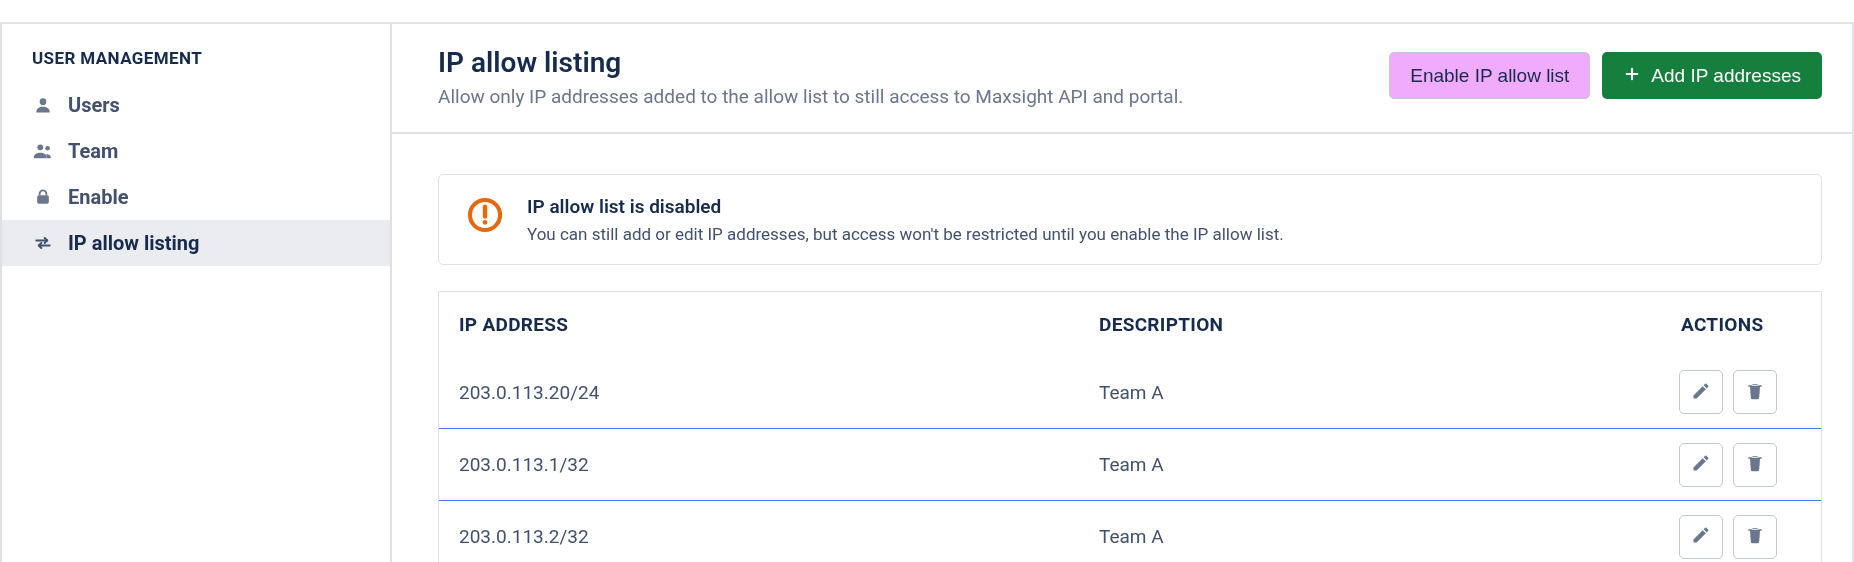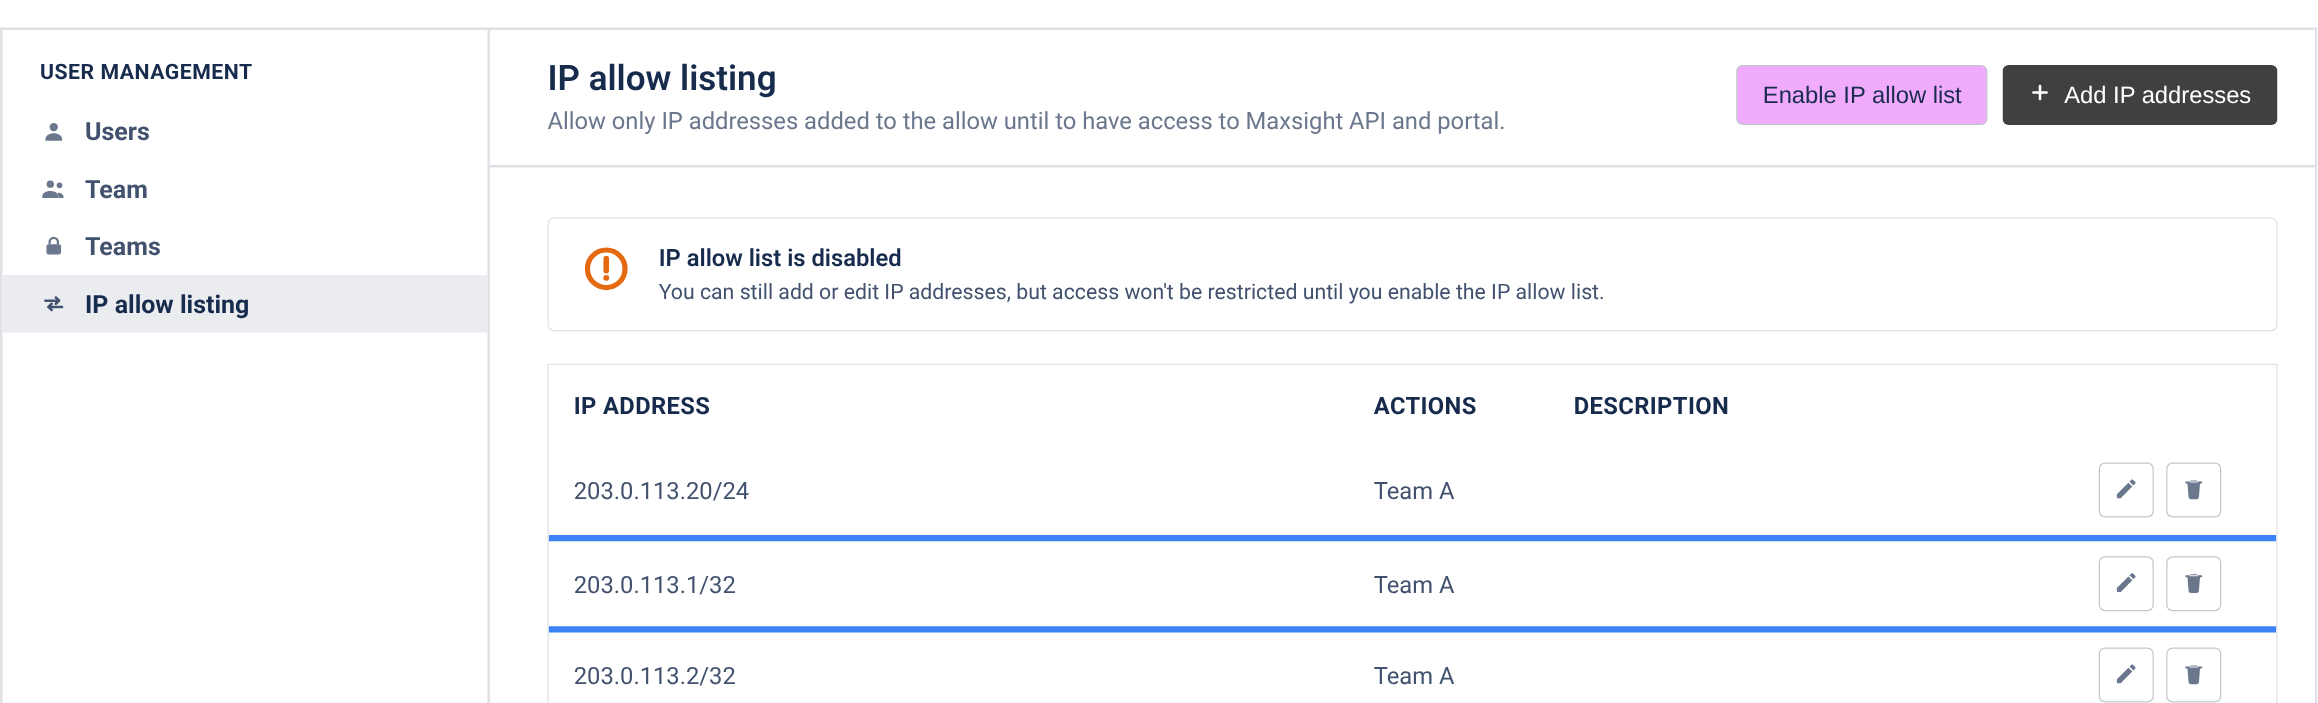--- a/index.html
+++ b/index.html
@@ -95,21 +95,21 @@
     cursor: pointer;
     border: 1px solid transparent;
     line-height: 1;
   }
   .btn-secondary {
     background: #f0abfc;
     color: #172B4D;
     border: 1px solid #C1C7D0;
   }
   .btn-primary {
-    background: #404040;
+    background: #15803d;
     color: #fff;
   }
   .btn-primary .plus-icon svg { stroke: #fff; }
 
   
   .content {
     padding: 40px 30px 0 46px;
   }
   .alert {
     display: flex;
@@ -143,21 +143,21 @@
 
   
   .table {
     border: 1px solid #DFE1E6;
     border-radius: 0;
     overflow: hidden;
   }
   .table-row {
     display: flex;
     align-items: center;
-    border-top: 5px solid #3b82f6;
+    border-top: 1px solid #3b82f6;
     min-height: 72px;
   }
   .table-row:first-child { border-top: none; }
   .table-header {
     font-weight: 700;
     color: #172B4D;
     letter-spacing: 0.3px;
     font-size: 17px;
     min-height: 64px;
   }
@@ -219,41 +219,41 @@
       <span class="label">Team</span>
     </div>
 
     <div class="sidebar-item">
       <span class="icon">
         <svg width="20" height="20" viewBox="0 0 24 24" fill="currentColor">
             <rect x="5" y="10" width="14" height="10" rx="2"></rect>
             <path d="M8 10V8a4 4 0 0 1 8 0v2" fill="none" stroke="currentColor" stroke-width="2.2"></path>
           </svg>
       </span>
-      <span class="label">Teams</span>
+      <span class="label">Enable</span>
     </div>
 
     <div class="sidebar-item active">
       <span class="icon">
         <svg width="20" height="20" viewBox="0 0 24 24" fill="none" stroke="currentColor" stroke-width="2.4" stroke-linecap="round" stroke-linejoin="round">
             <path d="M4 9h13"></path>
             <path d="M14 6l3 3-3 3"></path>
             <path d="M20 15H7"></path>
             <path d="M10 12l-3 3 3 3"></path>
           </svg>
       </span>
       <span class="label">IP allow listing</span>
     </div>
   </aside>
 
   <main class="main">
     <div class="header">
       <div class="header-text">
         <h1>IP allow listing</h1>
-        <p>Allow only IP addresses added to the allow until to have access to Maxsight API and portal.</p>
+        <p>Allow only IP addresses added to the allow list to still access to Maxsight API and portal.</p>
       </div>
       <div class="header-actions">
         <button class="btn btn-secondary">
           <span>Enable IP allow list</span>
         </button>
         <button class="btn btn-primary">
           <span class="plus-icon">
             <svg width="18" height="18" viewBox="0 0 24 24" fill="none" stroke="currentColor" stroke-width="2.8" stroke-linecap="round">
                 <path d="M12 5v14M5 12h14"></path>
               </svg>
@@ -275,22 +275,22 @@
         </span>
         <div class="alert-text">
           <strong>IP allow list is disabled</strong>
           <p>You can still add or edit IP addresses, but access won't be restricted until you enable the IP allow list.</p>
         </div>
       </div>
 
       <div class="table">
         <div class="table-row table-header">
           <div class="cell col-ip">IP ADDRESS</div>
+          <div class="cell col-desc">DESCRIPTION</div>
           <div class="cell col-actions">ACTIONS</div>
-          <div class="cell col-desc">DESCRIPTION</div>
         </div>
 
         <div class="table-body" id="table-body">
   <div class="table-row">
     <div class="cell col-ip">203.0.113.20/24</div>
     <div class="cell col-desc">Team A</div>
     <div class="actions-cell col-actions">
       <button class="icon-btn">
         <span>
           <svg width="20" height="20" viewBox="0 0 24 24" fill="currentColor">

